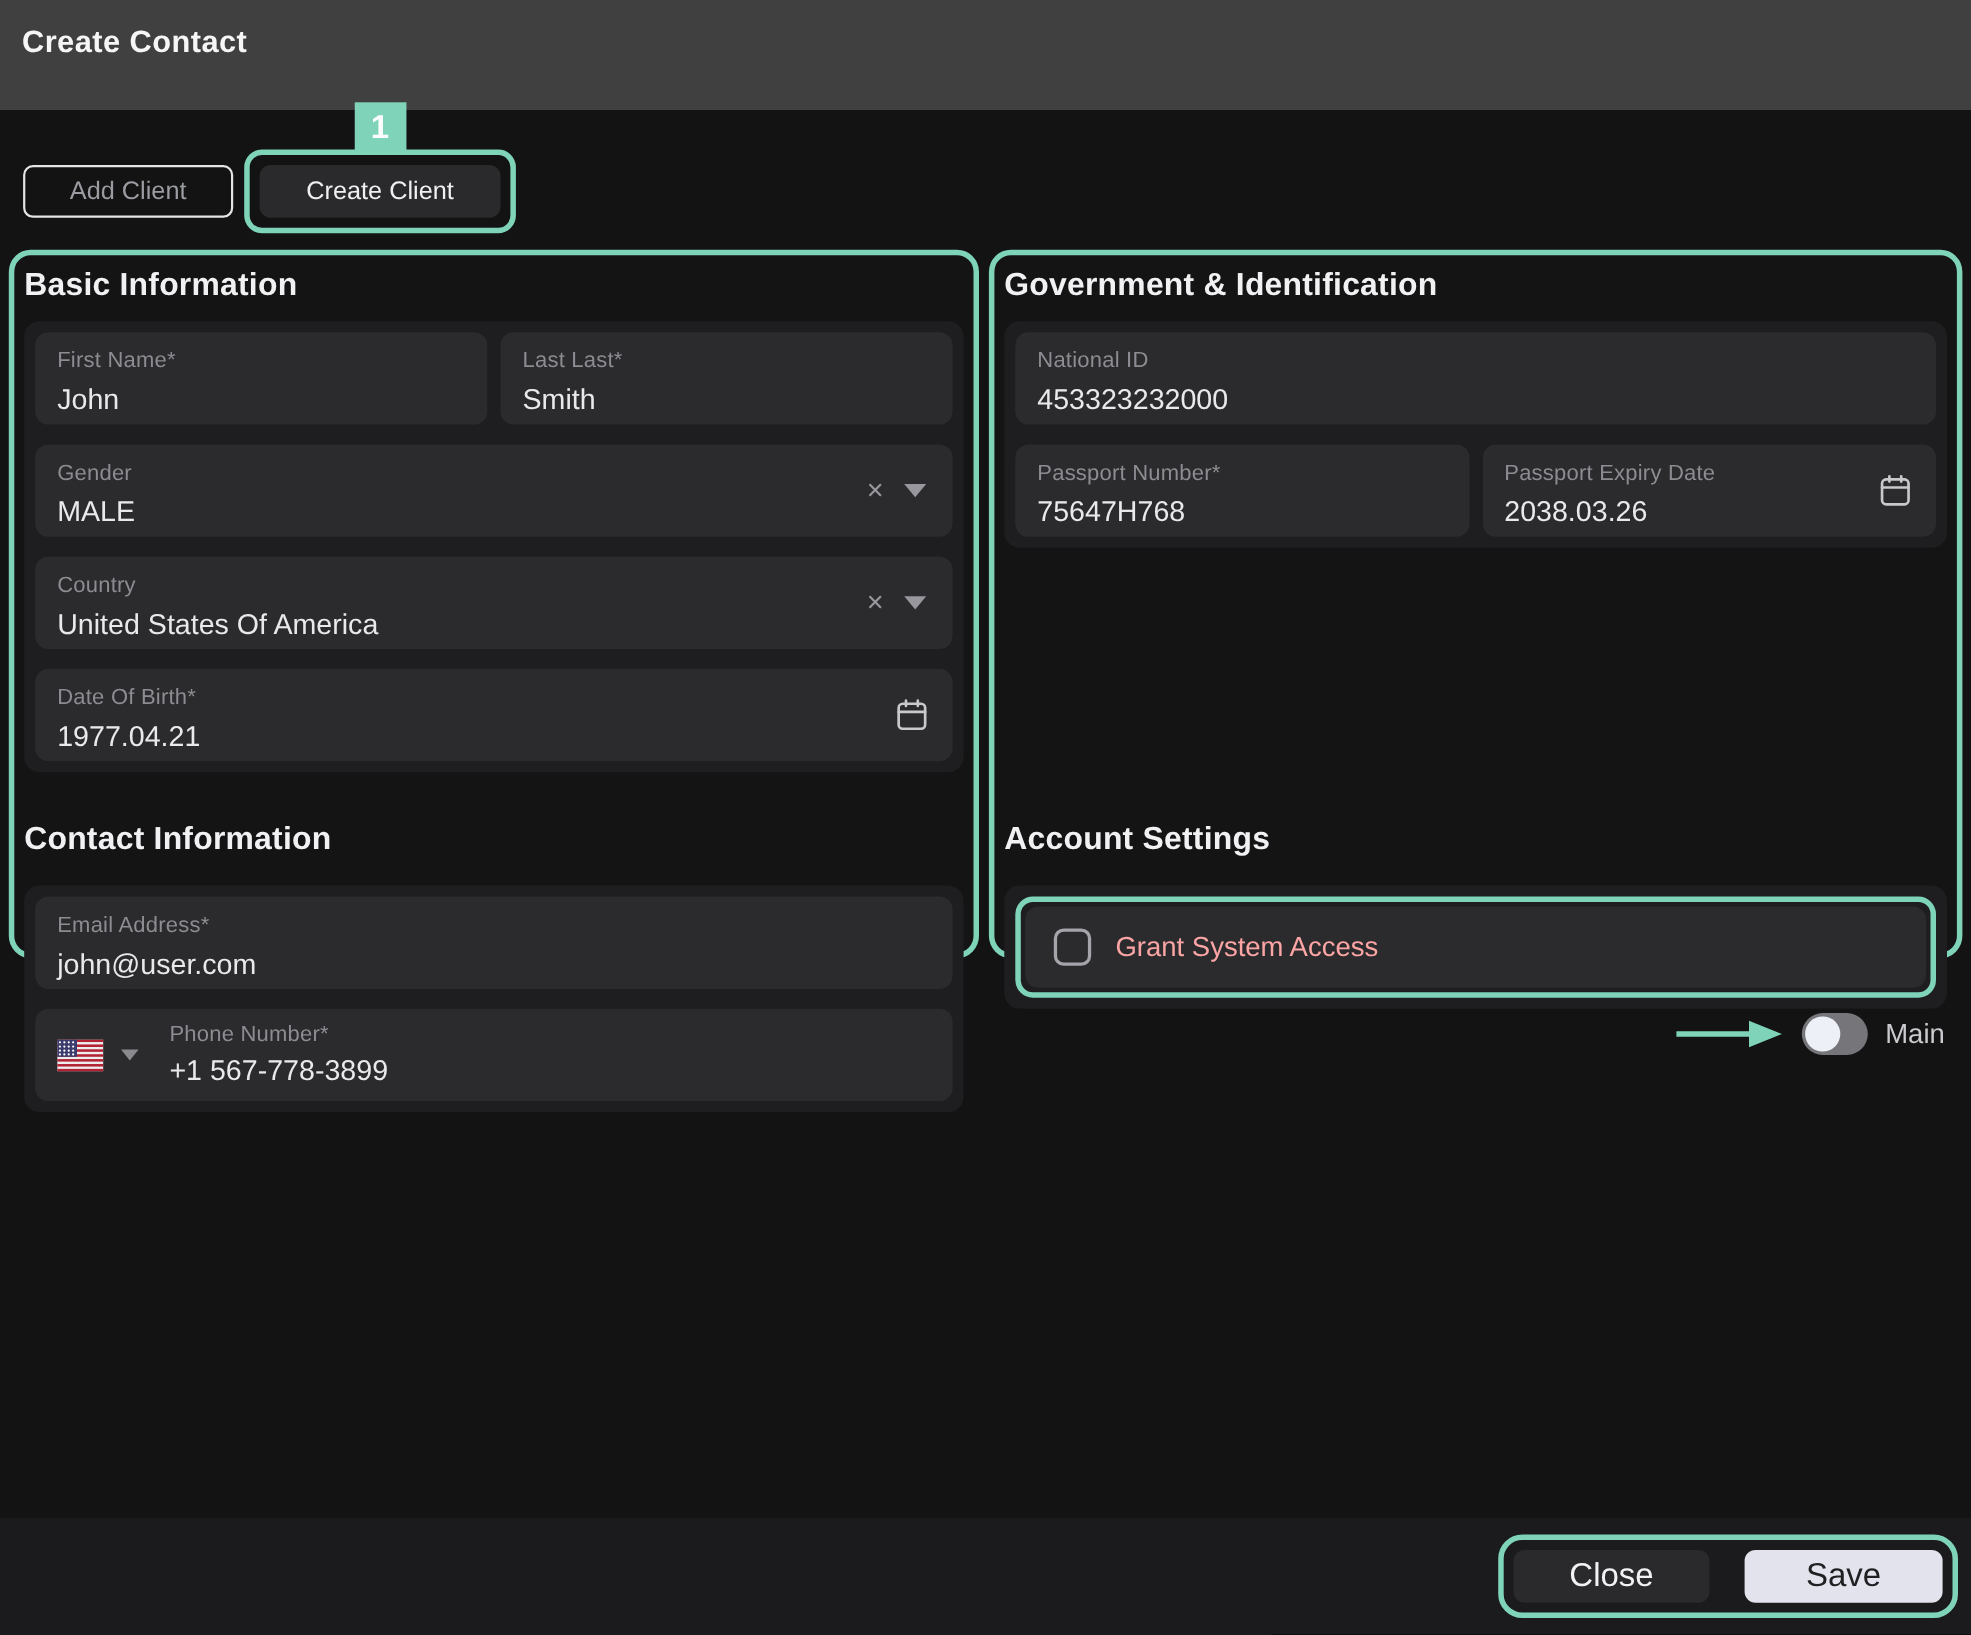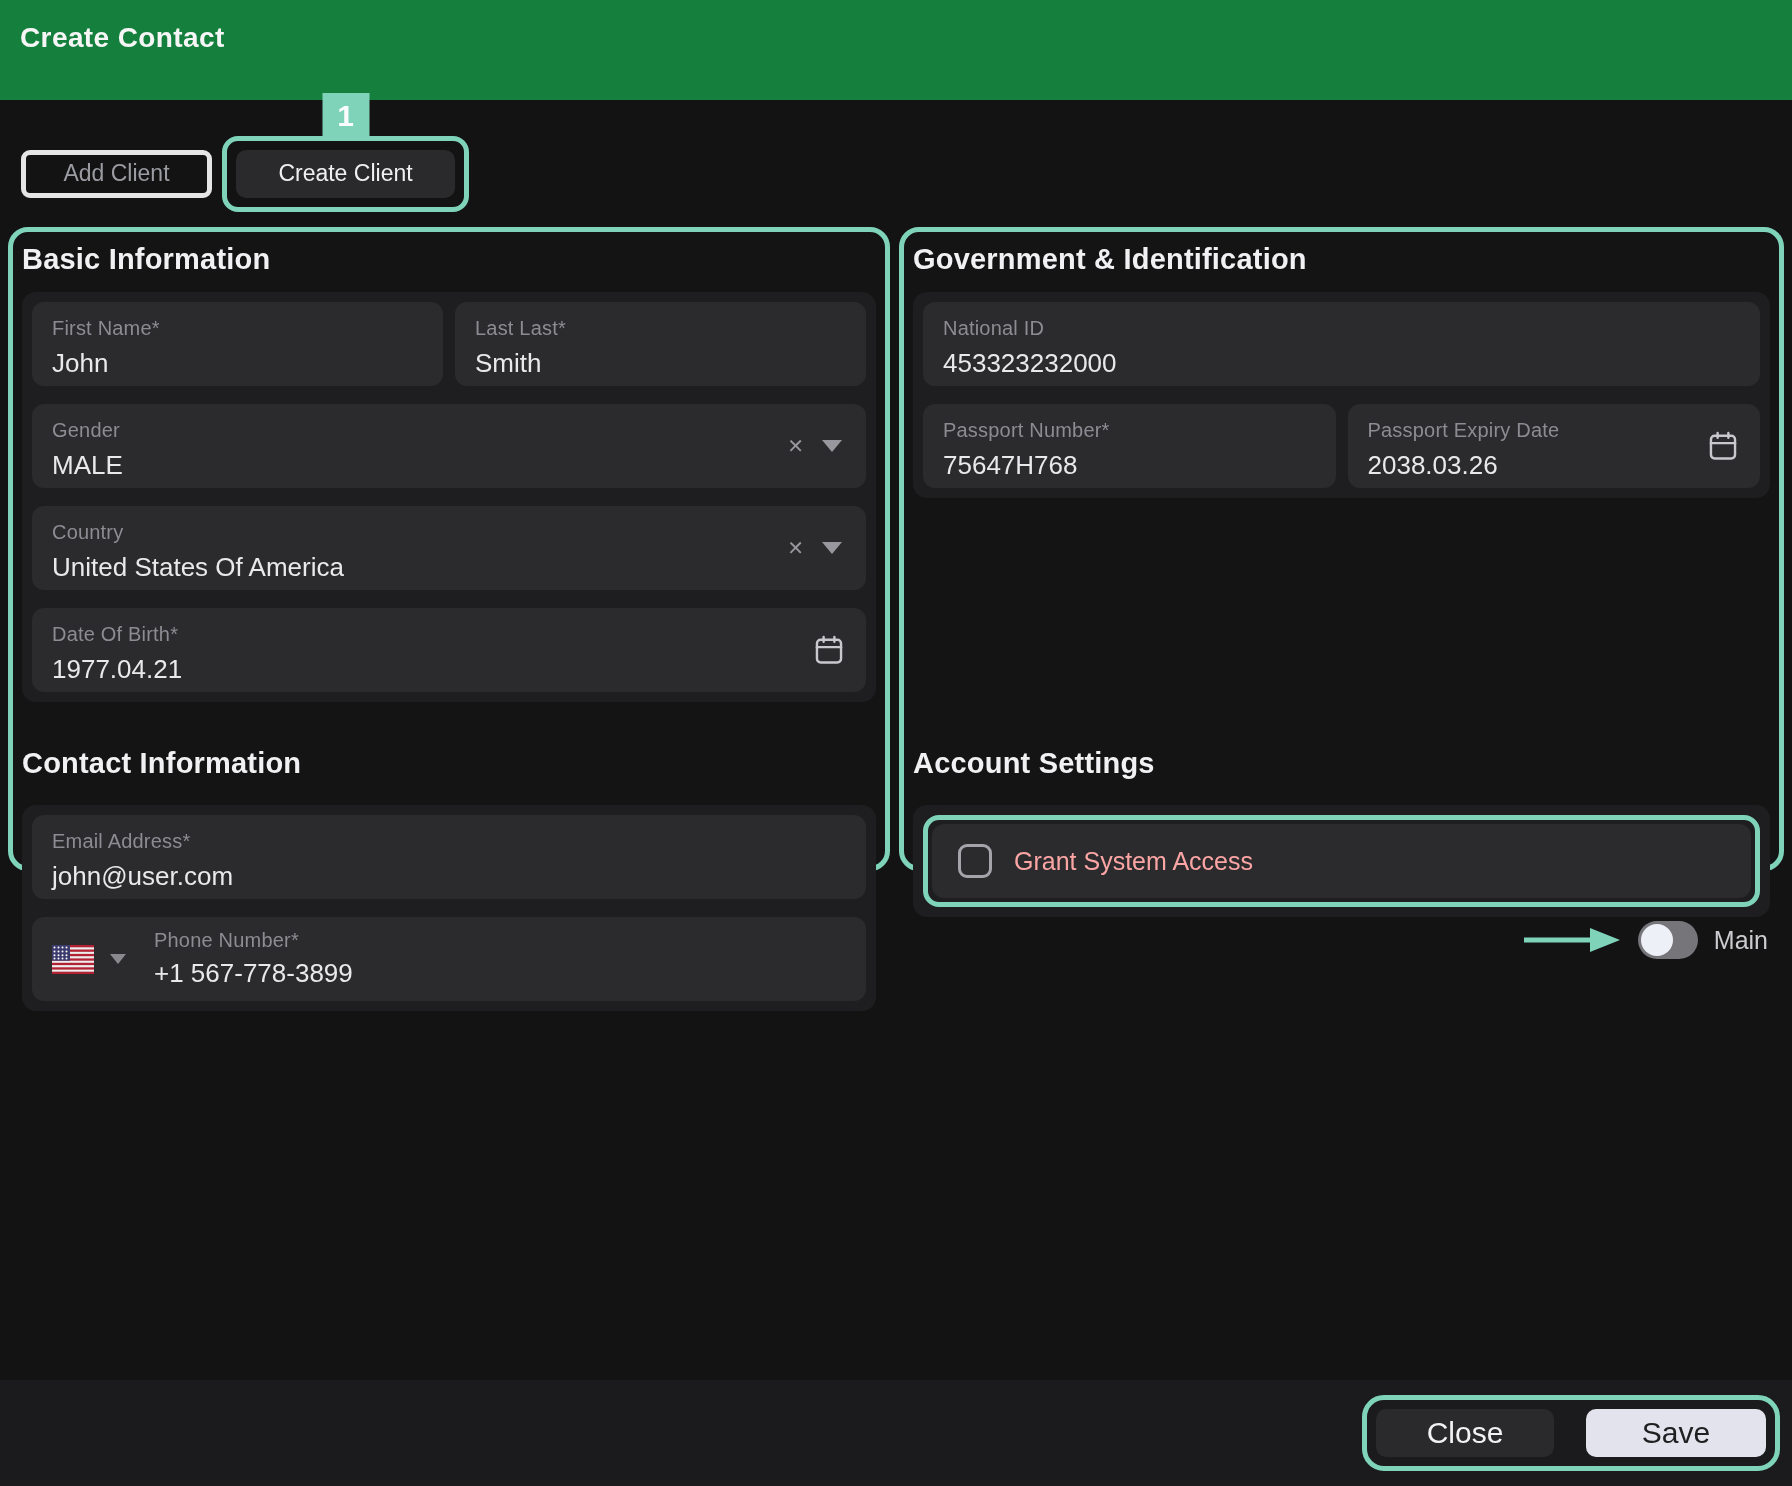--- a/index.html
+++ b/index.html
@@ -2,27 +2,27 @@
 <html><head>
 <meta charset="utf-8">
 <style>
   html,body { margin:0; padding:0; background:#0e0e0f; }
   .app {
     position:relative; width:1792px; height:1486px; overflow:hidden;
     background:#131314; font-family:"Liberation Sans", sans-serif; color:#e9e9ec;
     --accent:#7ed3b9;
   }
   
-  .header { height:100px; background:#15803d; box-sizing:border-box; padding:22px 16px 0 20px; }
+  .header { height:100px; background:#404040; box-sizing:border-box; padding:22px 16px 0 20px; }
   .title { font-size:28px; font-weight:700; color:#f6f6f7; letter-spacing:.4px; }
 
   
   .tabs-row { display:flex; align-items:center; gap:10px; margin:33px 0 0 21px; height:81px; }
   .tab-add {
-    width:191px; height:48px; background:transparent; border:5px solid #e5e5e5;
+    width:191px; height:48px; background:transparent; border:2px solid #e5e5e5;
     border-radius:9px; color:#9b9ca2; font-size:23px; font-family:inherit;
     display:flex; align-items:center; justify-content:center; cursor:pointer;
   }
   .tab-create-wrap { position:relative; border:5px solid var(--accent); border-radius:16px; padding:9px; }
   .tab-create {
     width:219px; height:48px; background:#2a2a2c; border:none; border-radius:10px;
     color:#f0f0f2; font-size:23px; font-family:inherit;
     display:flex; align-items:center; justify-content:center; cursor:pointer;
   }
   .step-badge {

